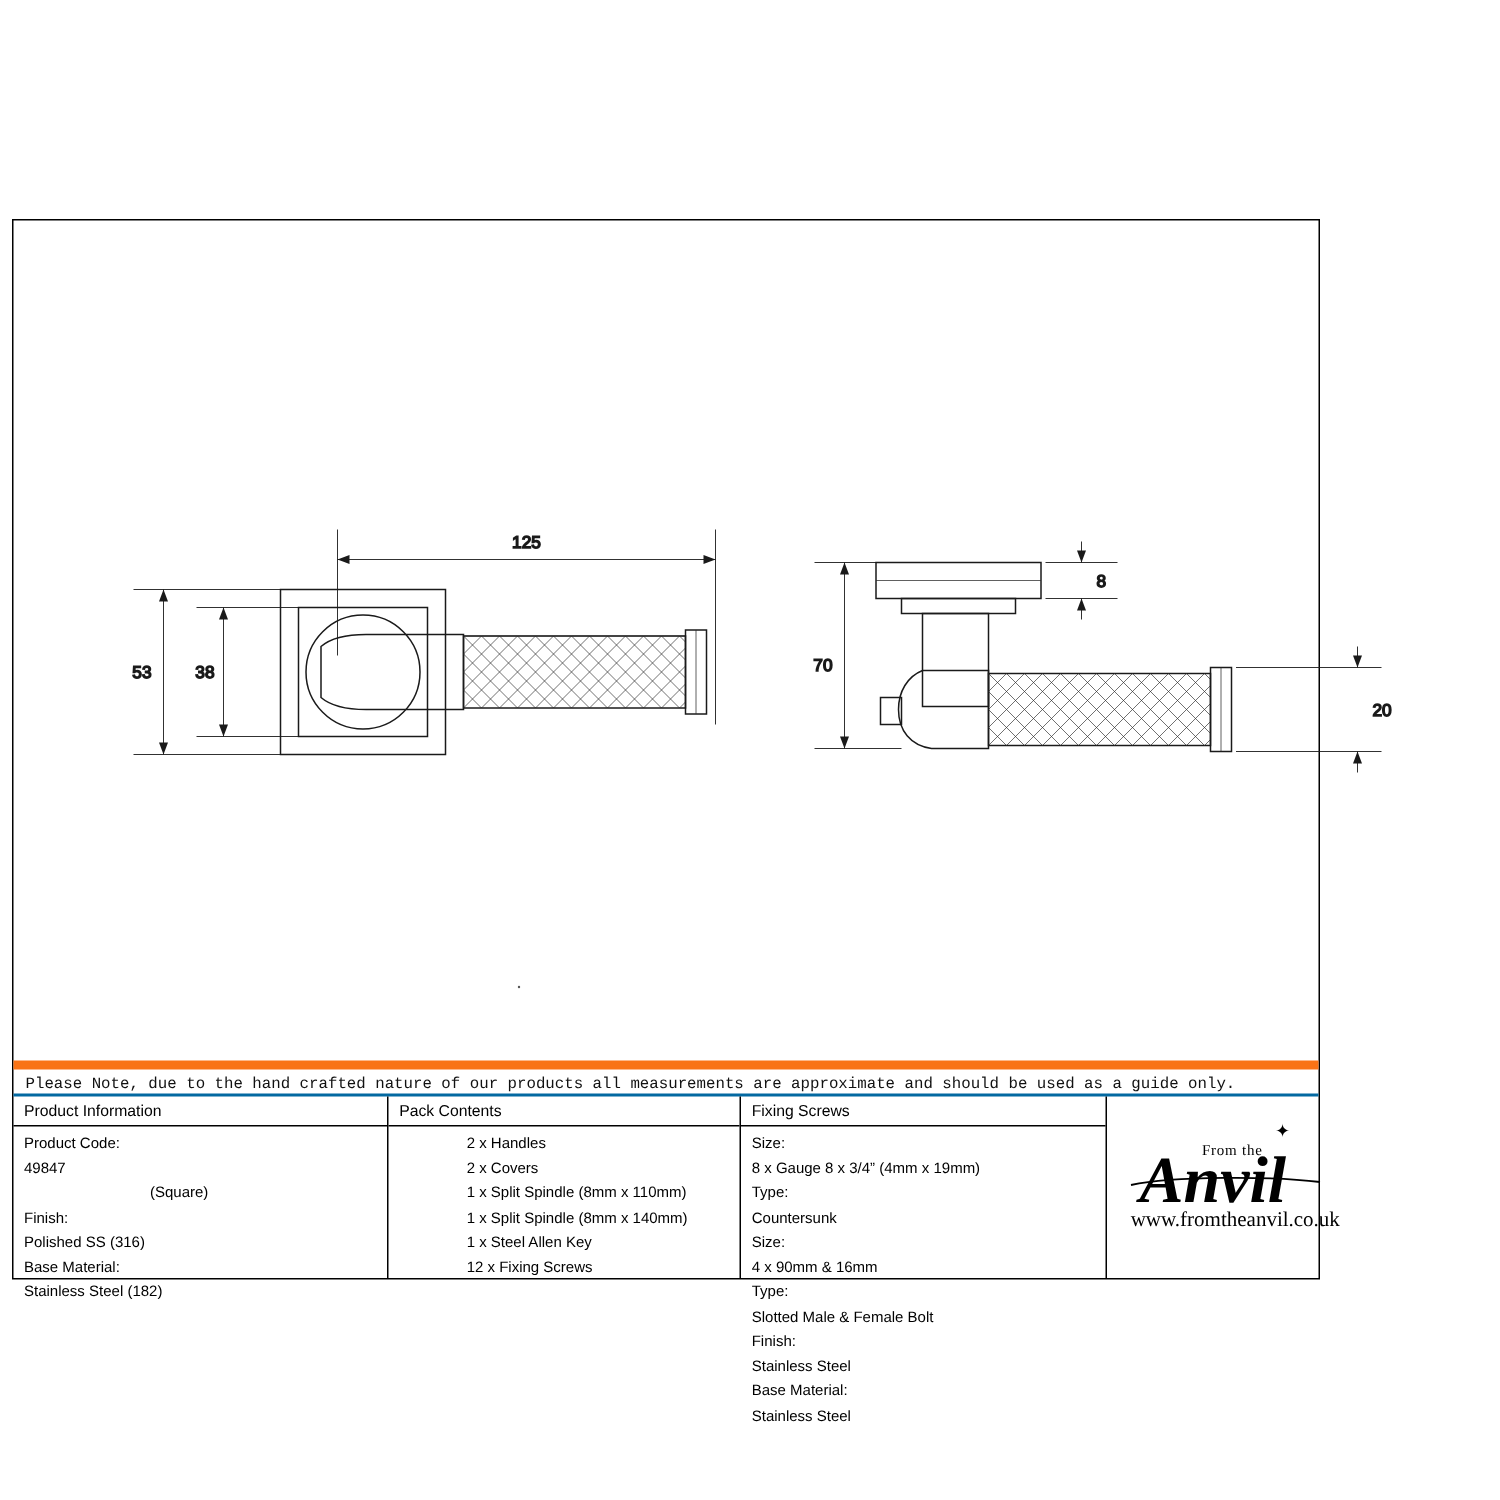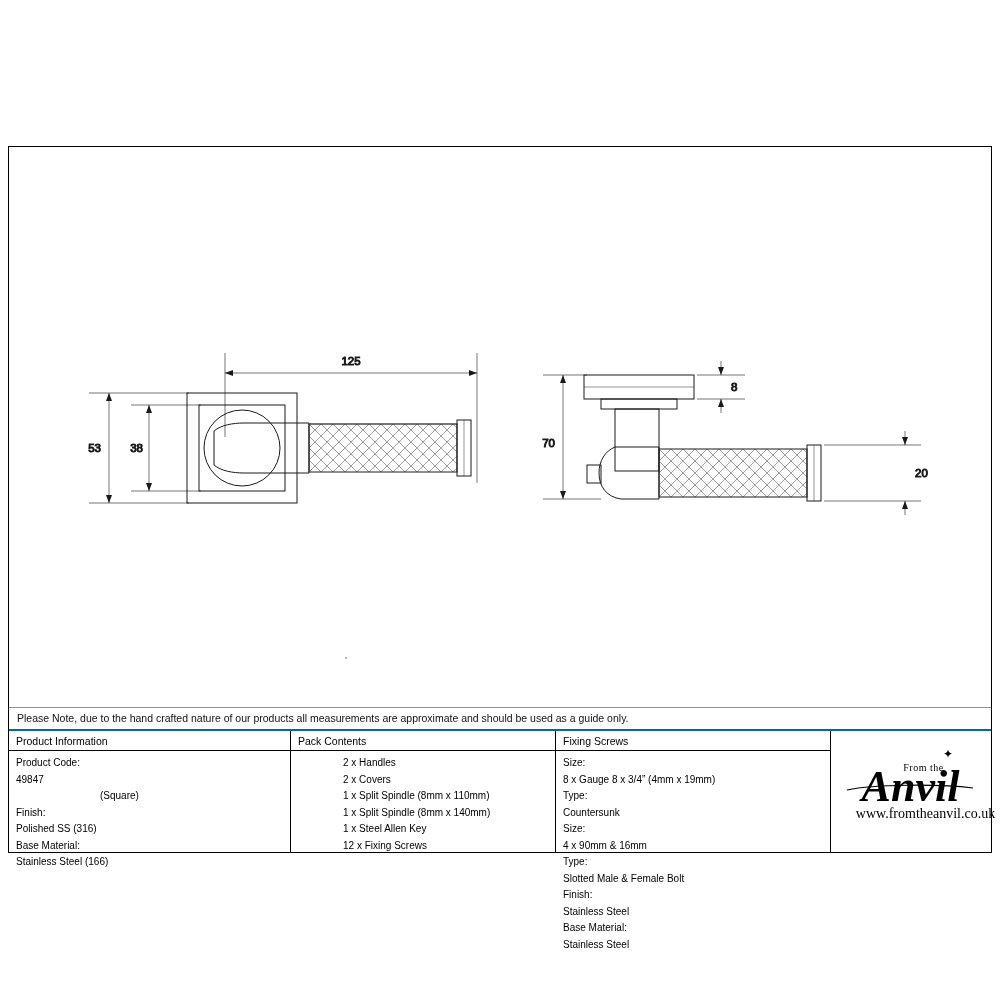--- a/index.html
+++ b/index.html
@@ -11,21 +11,21 @@
     width: 1000px;
     height: 1000px;
     font-family: "Liberation Sans", sans-serif;
     color: #000000;
     overflow: hidden;
   }
   .sheet {
     position: absolute;
     left: 8px;
     top: 146px;
-    width: 984px;
+    width: 872px;
     height: 707px;
     border: 1px solid #000000;
     box-sizing: border-box;
   }
   
   .drawing {
     position: absolute;
     left: 0;
     top: 0;
     width: 982px;
@@ -33,22 +33,23 @@
   }
   svg.dwg { display: block; }
 
   
   .note-row {
     position: absolute;
     left: 0;
     right: 0;
     top: 560px;
     height: 22px;
-    border-top: 1px solid #f97316;
+    border-top: 6px solid #f97316;
     box-sizing: border-box;
+    font-family: Liberation Mono, monospace;
   }
   .note-text {
     position: absolute;
     left: 8px;
     top: 4px;
     font-size: 10.5px;
     color: #111;
     white-space: nowrap;
   }
 
@@ -281,21 +282,21 @@
           <span class="k">Product Code:</span>
           <span class="v">49847</span>
         </div>
         <div class="sub">(Square)</div>
         <div class="kv">
           <span class="k">Finish:</span>
           <span class="v">Polished SS (316)</span>
         </div>
         <div class="kv">
           <span class="k">Base Material:</span>
-          <span class="v">Stainless Steel (166)</span>
+          <span class="v">Stainless Steel (182)</span>
         </div>
       </div>
     </div>
 
     <div class="col col-pack">
       <div class="col-head">Pack Contents</div>
       <div class="rows">
         <div class="plain">2 x Handles</div>
         <div class="plain">2 x Covers</div>
         <div class="plain">1 x Split Spindle (8mm x 110mm)</div>

